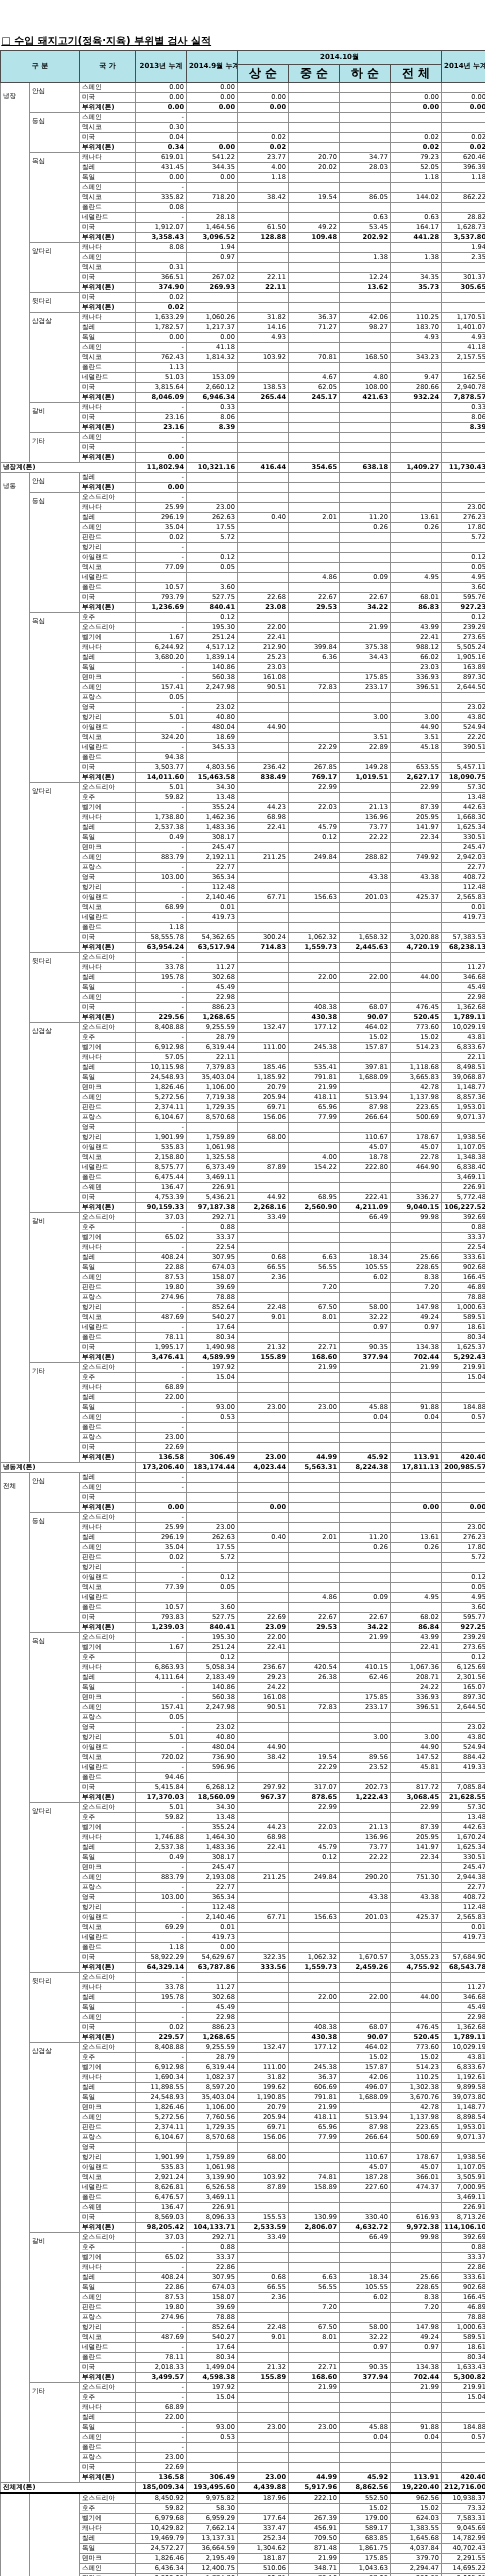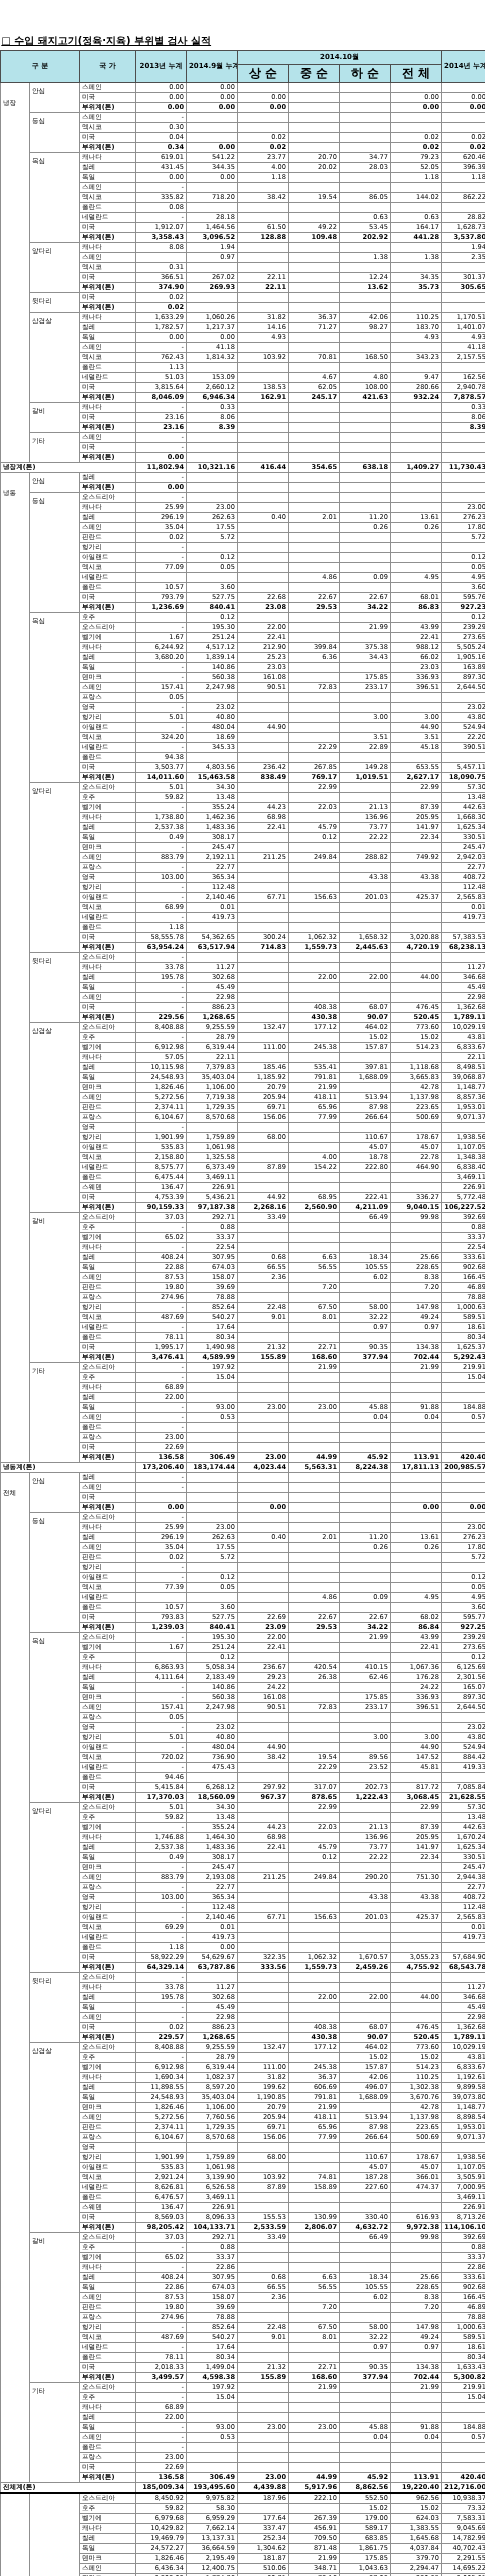--- a/index.html
+++ b/index.html
@@ -7,21 +7,21 @@
   .title{font-size:10px;font-weight:bold;text-decoration:underline;padding:3.3px 0 2px 1.3px;white-space:nowrap;margin-top:31px;}
   table{border-collapse:collapse;table-layout:fixed;width:485px;}
   th,td{border:0.7px solid #8f8f8f;padding:0 2px;font-size:6.6px;overflow:hidden;white-space:nowrap;box-sizing:border-box;}
   thead th{background:var(--hdr,#b5e3ea);text-align:center;font-weight:bold;border:0.7px solid #4d4d4d;}
   thead tr.h1 th{height:13.3px;font-size:7px;}
   thead tr.h2 th{height:14px;font-size:12px;margin-top:34px;}
   th.small{font-size:6px;}
   tbody td{height:9px;line-height:9px;}
   .num{text-align:right;}
   .country{text-align:left;}
-  .sec-label{vertical-align:top;text-align:left;padding-top:16px;}
+  .sec-label{vertical-align:top;text-align:left;padding-top:9px;}
   .mid-label{vertical-align:middle;text-align:left;white-space:pre-line;line-height:8px;}
   .part-label{vertical-align:top;text-align:left;padding-top:4px;}
   .bold{font-weight:bold;}
   tr.sec-start td{border-top:1.3px solid #2b2b2b;}
   tr.total-row td{border-top:0.7px solid #4d4d4d;}
   tr.country-sec-start td{border-top:2px solid #000;}
   tbody{border-bottom:1.3px solid #000;}
 </style>
 </head>
 <body>
@@ -372,21 +372,21 @@
         <td class="num">138.53</td>
         <td class="num">62.05</td>
         <td class="num">108.00</td>
         <td class="num">280.66</td>
         <td class="num">2,940.78</td>
       </tr>
       <tr class="data">
         <td class="country bold">부위계(톤)</td>
         <td class="num bold">8,046.09</td>
         <td class="num bold">6,946.34</td>
-        <td class="num bold">162.91</td>
+        <td class="num bold">265.44</td>
         <td class="num bold">245.17</td>
         <td class="num bold">421.63</td>
         <td class="num bold">932.24</td>
         <td class="num bold">7,878.57</td>
       </tr>
       <tr class="data">
         <td class="part-label" rowspan="3">갈비</td>
         <td class="country">캐나다</td>
         <td class="num">-</td>
         <td class="num">0.33</td>
@@ -1670,21 +1670,21 @@
         <td class="num">1,067.36</td>
         <td class="num">6,125.69</td>
       </tr>
       <tr class="data">
         <td class="country">칠레</td>
         <td class="num">4,111.64</td>
         <td class="num">2,183.49</td>
         <td class="num">29.23</td>
         <td class="num">26.38</td>
         <td class="num">62.46</td>
-        <td class="num">176.28</td>
+        <td class="num">208.71</td>
         <td class="num">2,301.56</td>
       </tr>
       <tr class="data">
         <td class="country">독일</td>
         <td class="num">-</td>
         <td class="num">140.86</td>
         <td class="num">24.22</td>
         <td class="num"></td>
         <td class="num"></td>
         <td class="num">24.22</td>
@@ -1756,21 +1756,21 @@
         <td class="num">736.90</td>
         <td class="num">38.42</td>
         <td class="num">19.54</td>
         <td class="num">89.56</td>
         <td class="num">147.52</td>
         <td class="num">884.42</td>
       </tr>
       <tr class="data">
         <td class="country">네덜란드</td>
         <td class="num">-</td>
-        <td class="num">475.43</td>
+        <td class="num">596.96</td>
         <td class="num"></td>
         <td class="num">22.29</td>
         <td class="num">23.52</td>
         <td class="num">45.81</td>
         <td class="num">419.33</td>
       </tr>
       <tr class="data">
         <td class="country">폴란드</td>
         <td class="num">94.46</td>
         <td class="num"></td>

